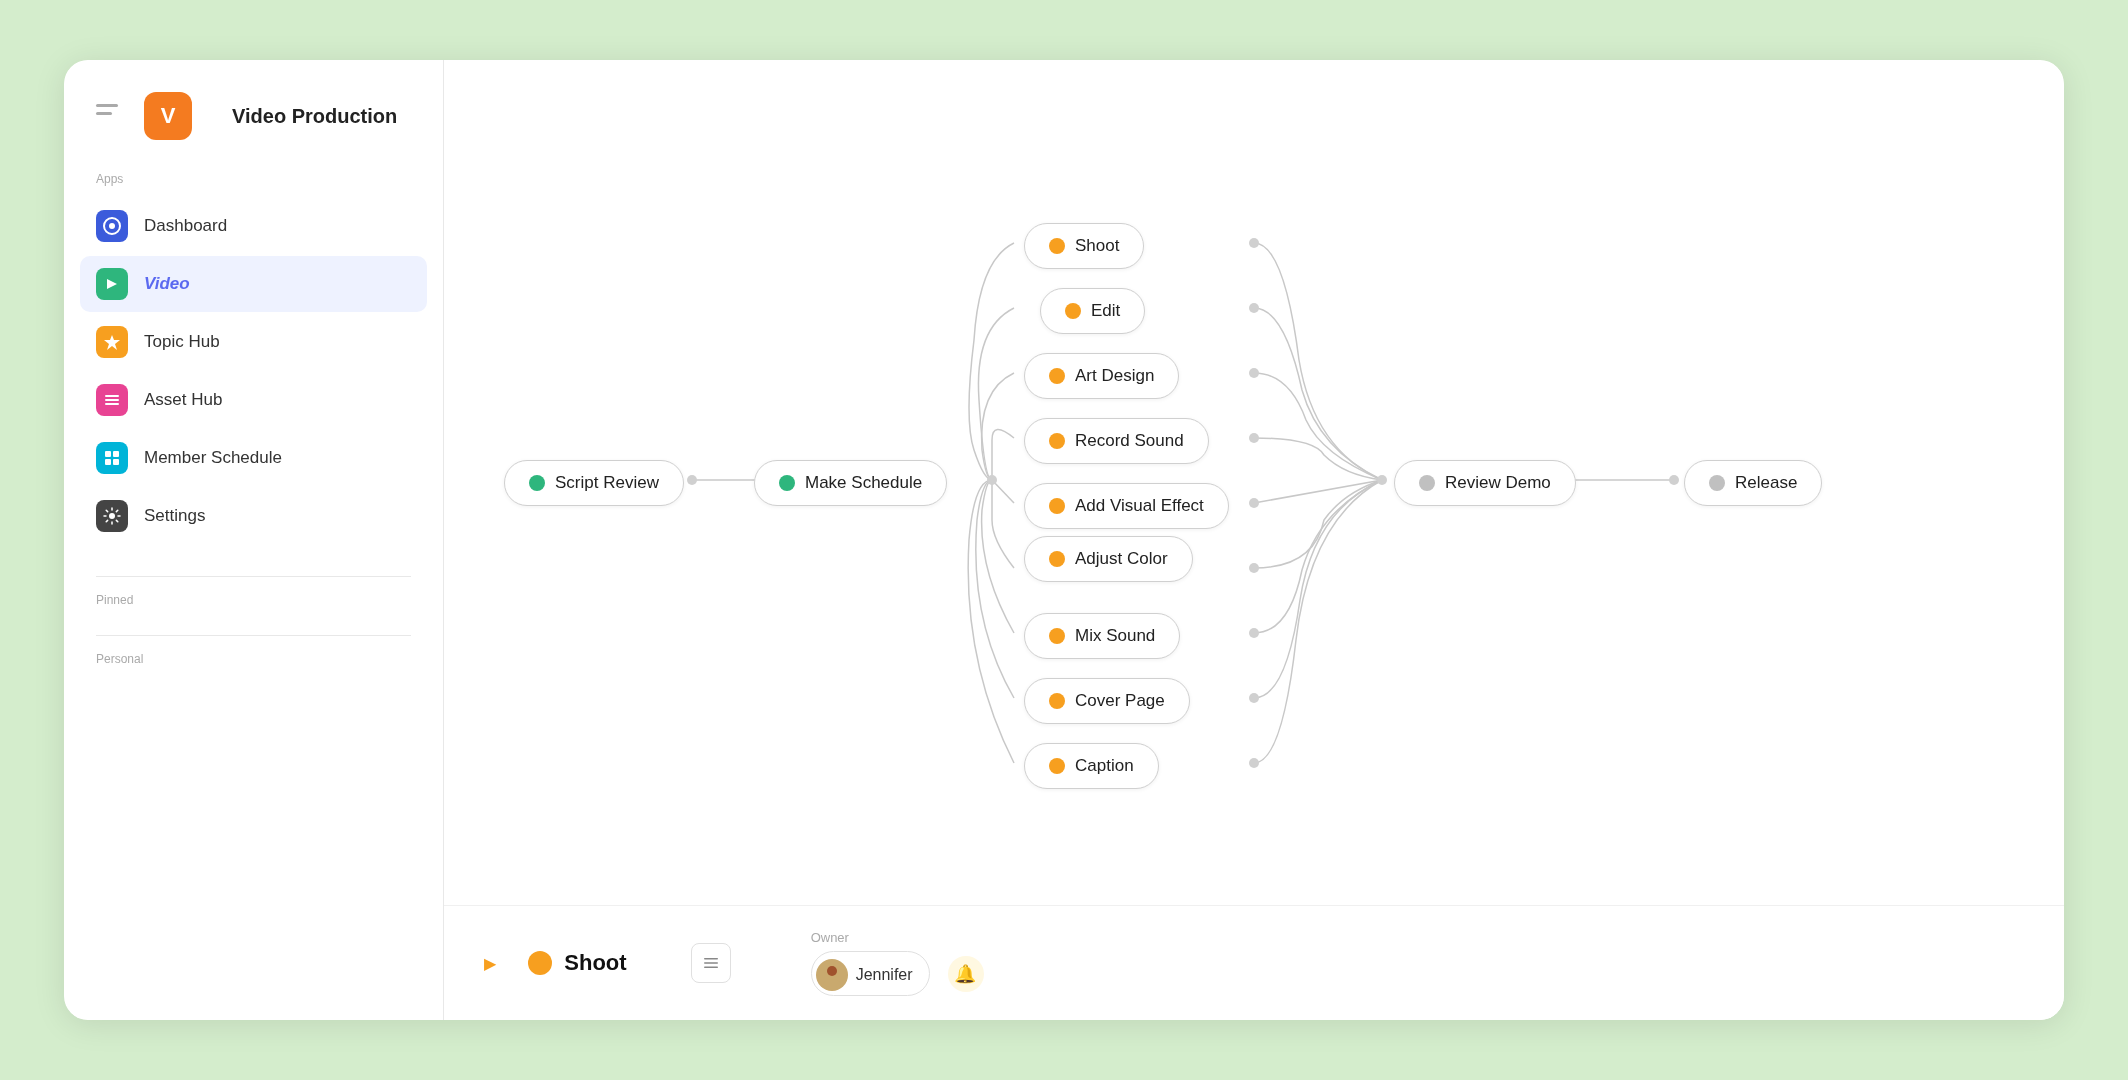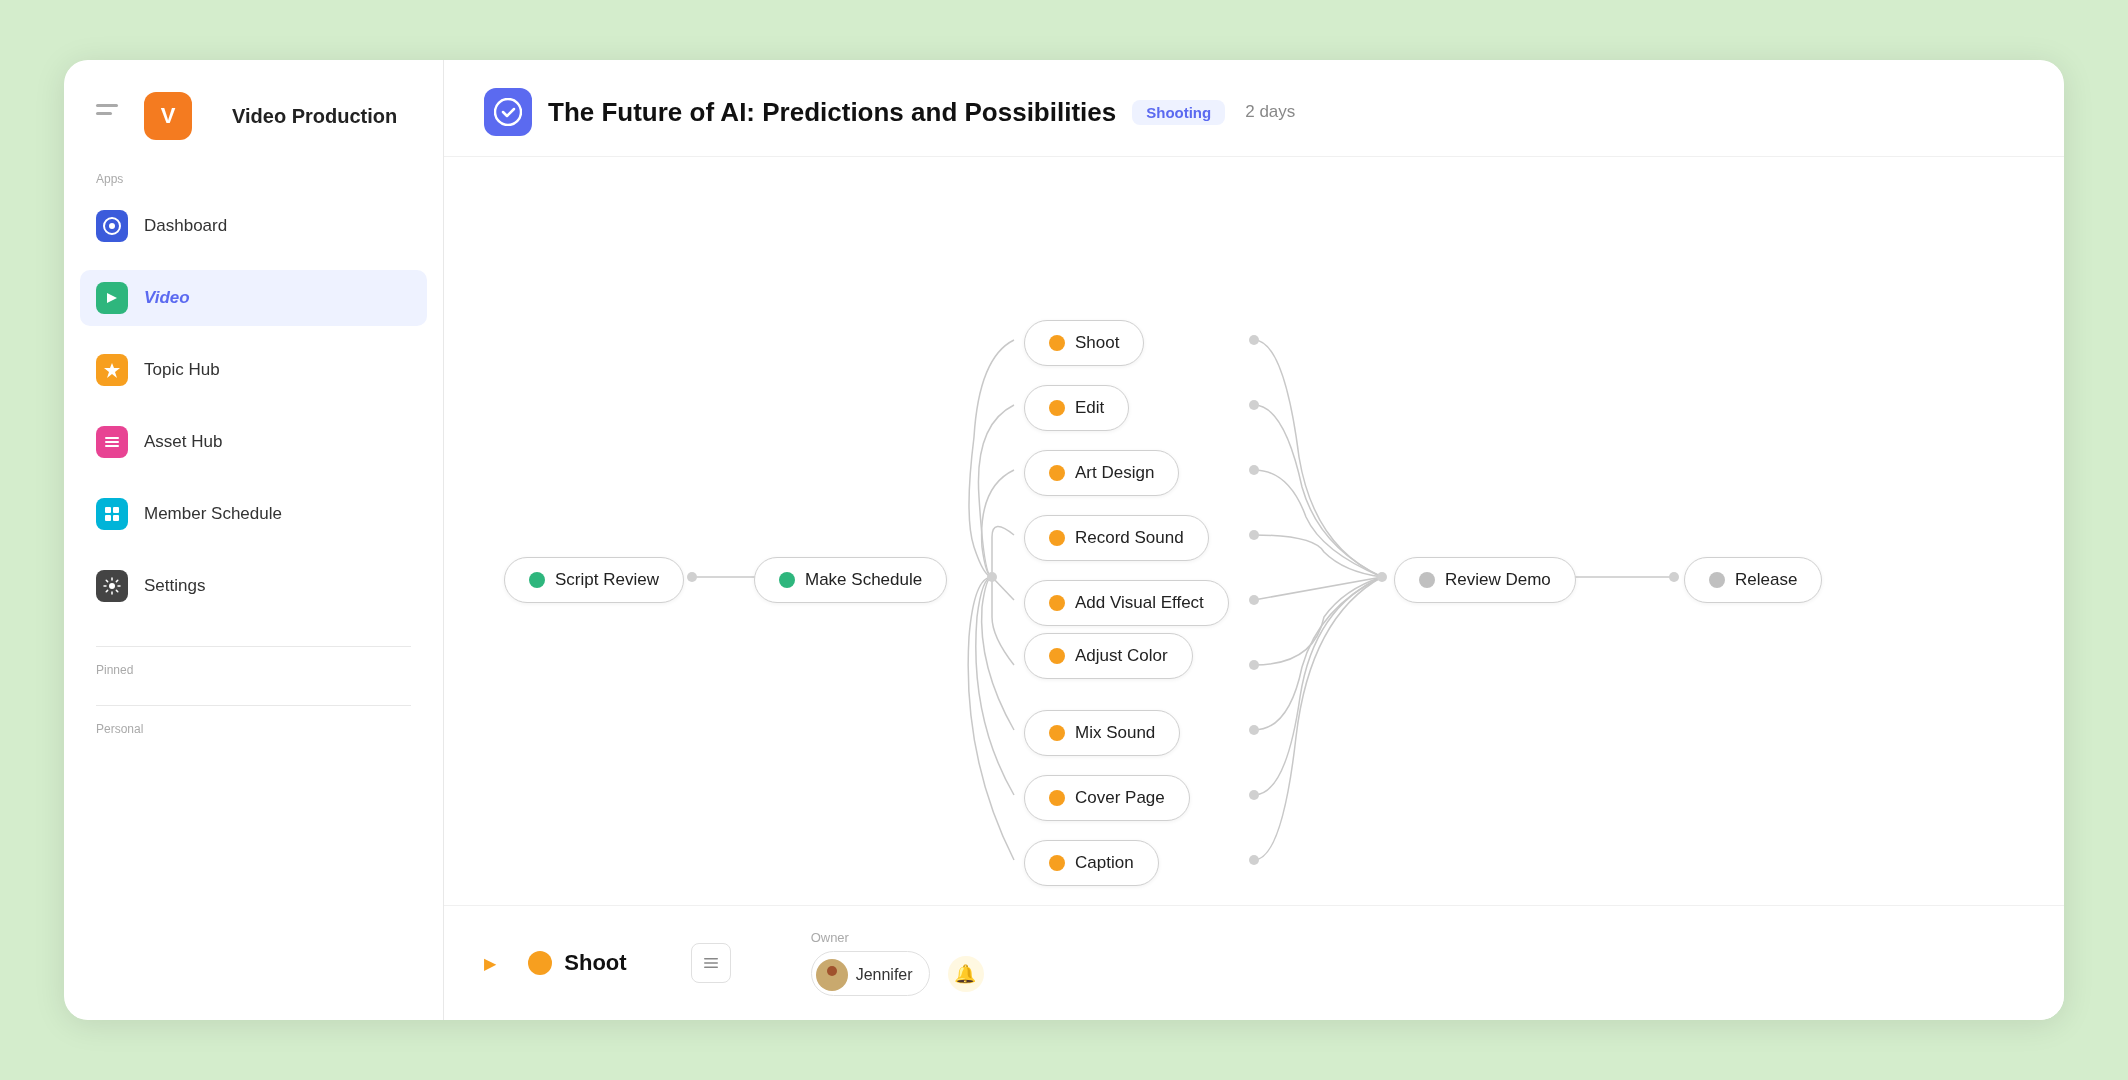--- a/index.html
+++ b/index.html
@@ -79,21 +79,21 @@
       padding: 0 32px 12px 32px;
     }
     .sidebar-divider {
       border: none;
       border-top: 1px solid #e8e8e8;
       margin: 16px 32px;
     }
     .sidebar-nav {
       display: flex;
       flex-direction: column;
-      gap: 16px;
+      gap: 2px;
       padding: 0 16px;
     }
     .nav-item {
       display: flex;
       align-items: center;
       gap: 16px;
       padding: 12px 16px;
       border-radius: 10px;
       cursor: pointer;
       font-size: 17px;
@@ -375,31 +375,20 @@
     <div class="sidebar-bottom">
       <hr class="sidebar-divider">
       <div class="sidebar-section-label">Pinned</div>
       <hr class="sidebar-divider">
       <div class="sidebar-section-label">Personal</div>
     </div>
   </div>
 
   <div class="main">
 
-    <div class="main-header">
-      <div class="project-icon">
-        <svg width="28" height="28" viewBox="0 0 28 28" fill="none">
-            <circle cx="14" cy="14" r="13" stroke="white" stroke-width="2.5"></circle>
-            <path d="M9 14l4 4 7-7" stroke="white" stroke-width="2.5" stroke-linecap="round" stroke-linejoin="round"></path>
-          </svg>
-      </div>
-      <span class="project-title">The Future of AI: Predictions and Possibilities</span>
-      <span class="status-badge">Shooting</span>
-      <span class="project-duration">2 days</span>
-    </div>
 
     <div class="flow-area">
       <svg class="flow-svg">
 
         <line x1="248" y1="420" x2="368" y2="420" stroke="#c8c8c8" stroke-width="1.5"></line>
 
         <path d="M548,420 Q540,420 530,390 Q520,360 530,280 Q535,200 570,183" stroke="#c8c8c8" stroke-width="1.5" fill="none"></path>
 
         <path d="M548,420 Q540,420 535,340 Q530,268 570,248" stroke="#c8c8c8" stroke-width="1.5" fill="none"></path>
 
@@ -466,21 +455,21 @@
       <div class="node" style="left:310px; top:400px;">
         <div class="node-dot dot-green"></div>
         <span>Make Schedule</span>
       </div>
 
       <div class="node" style="left:580px; top:163px;">
         <div class="node-dot dot-yellow"></div>
         <span>Shoot</span>
       </div>
 
-      <div class="node" style="left:580px; top:228px;">
+      <div class="node" style="left:596px; top:228px;">
         <div class="node-dot dot-yellow"></div>
         <span>Edit</span>
       </div>
 
       <div class="node" style="left:580px; top:293px;">
         <div class="node-dot dot-yellow"></div>
         <span>Art Design</span>
       </div>
 
       <div class="node" style="left:580px; top:358px;">

